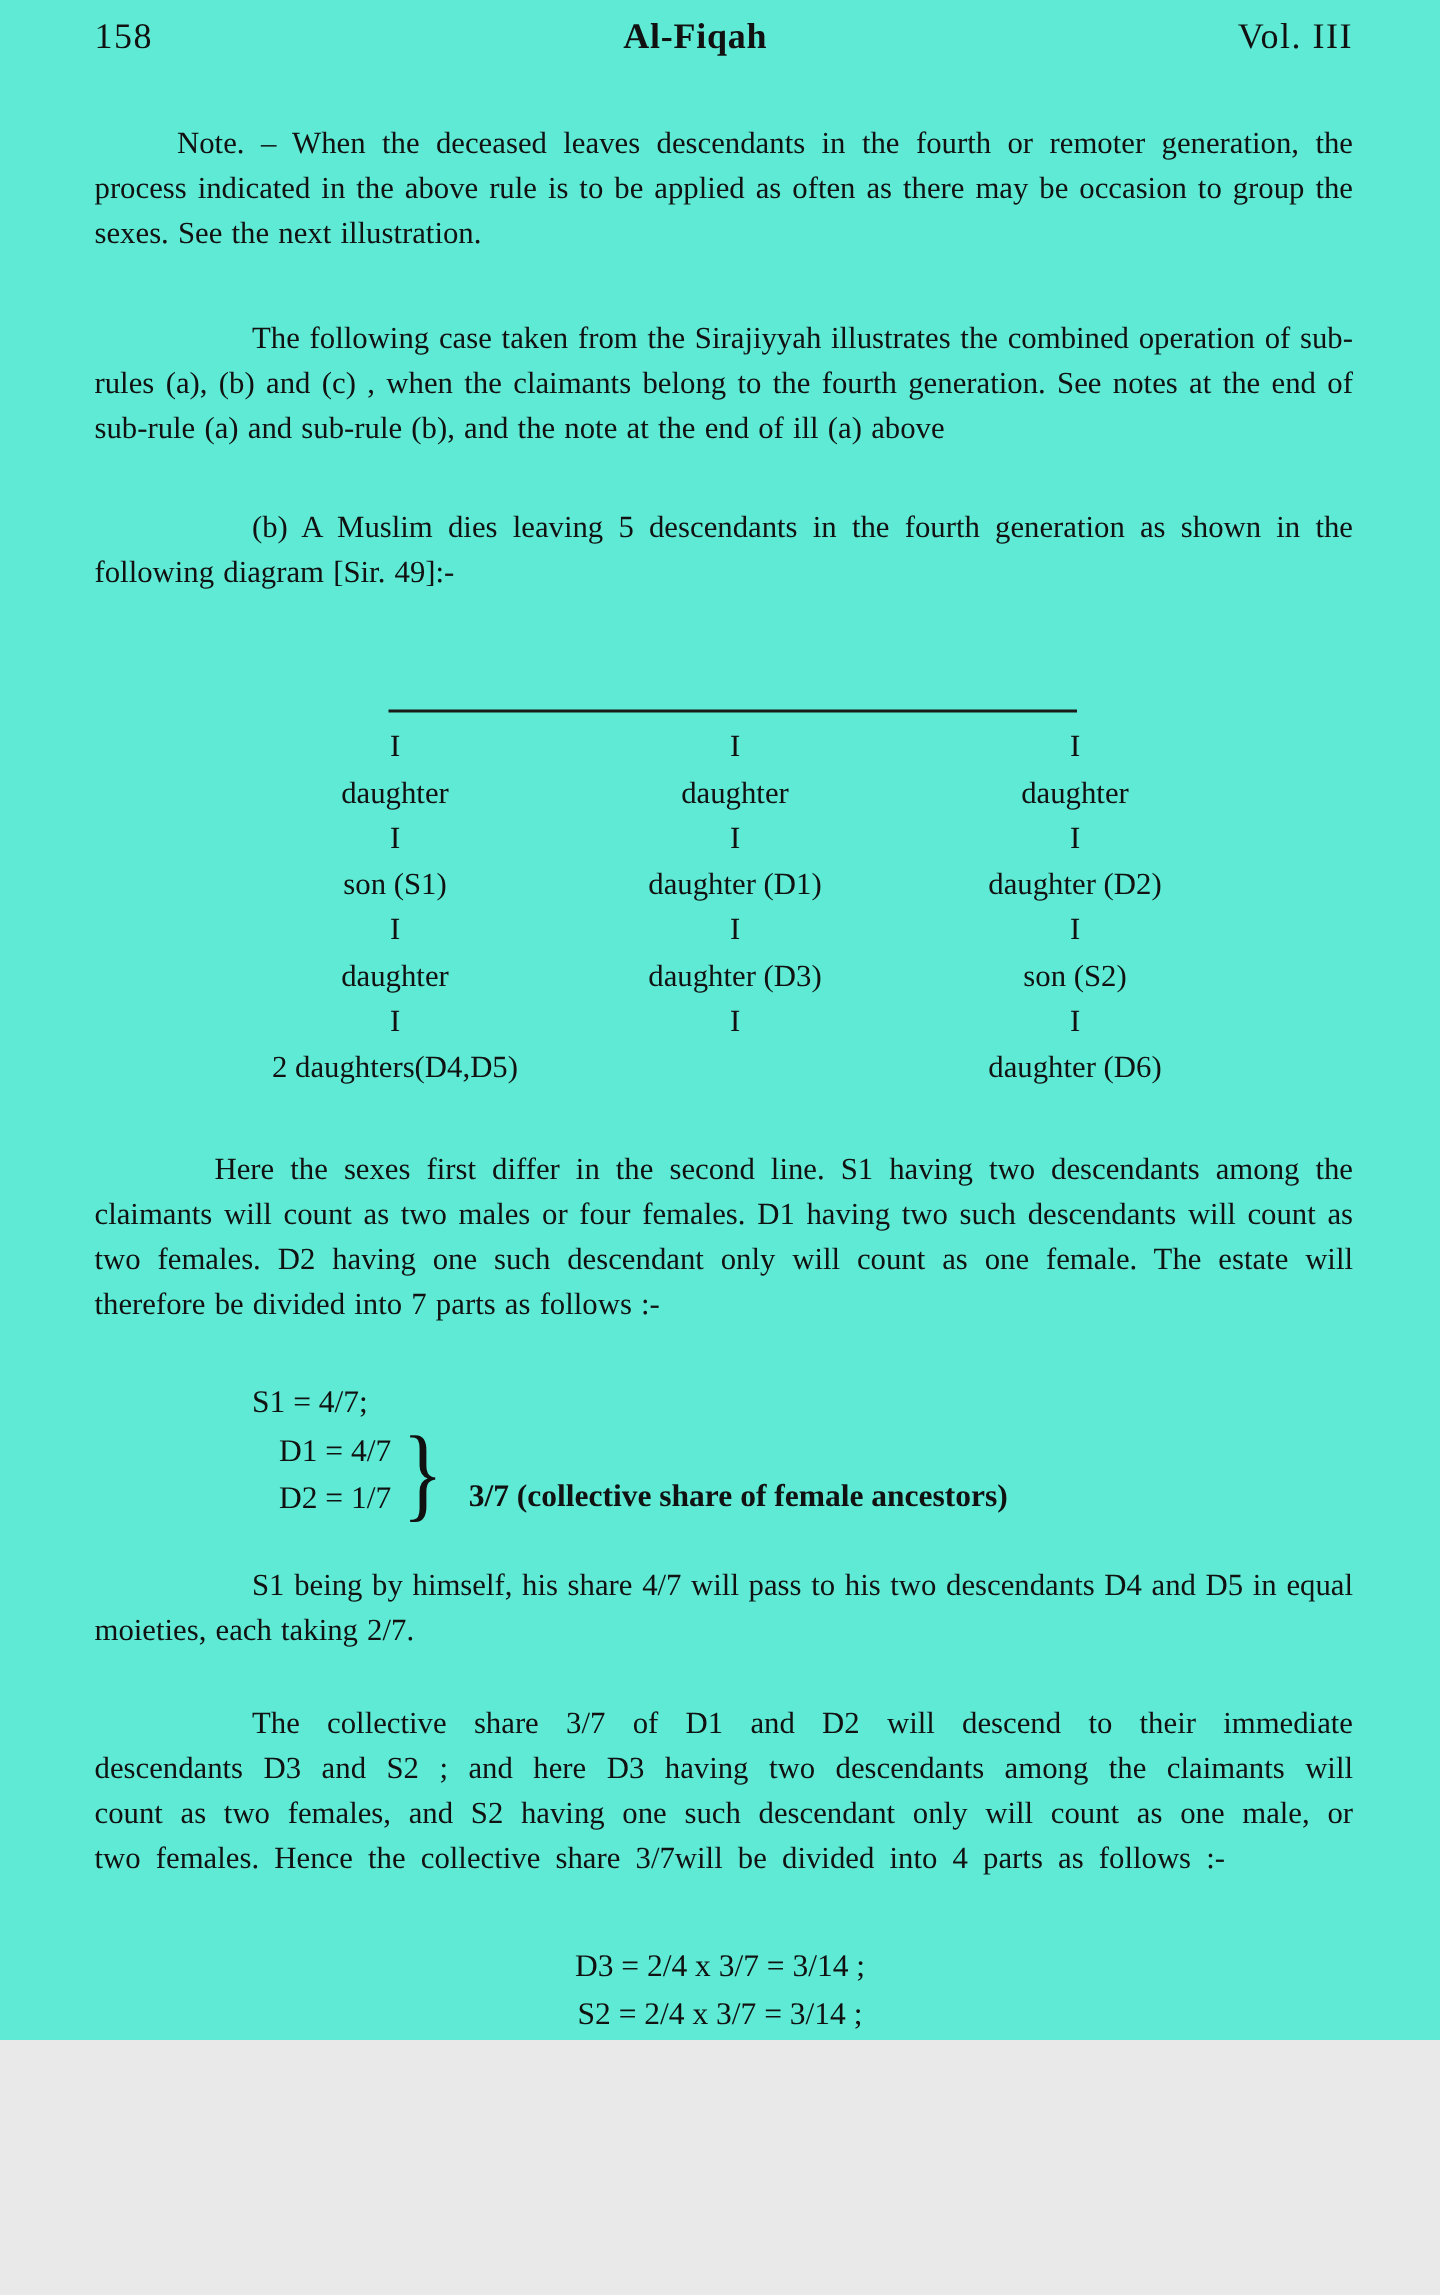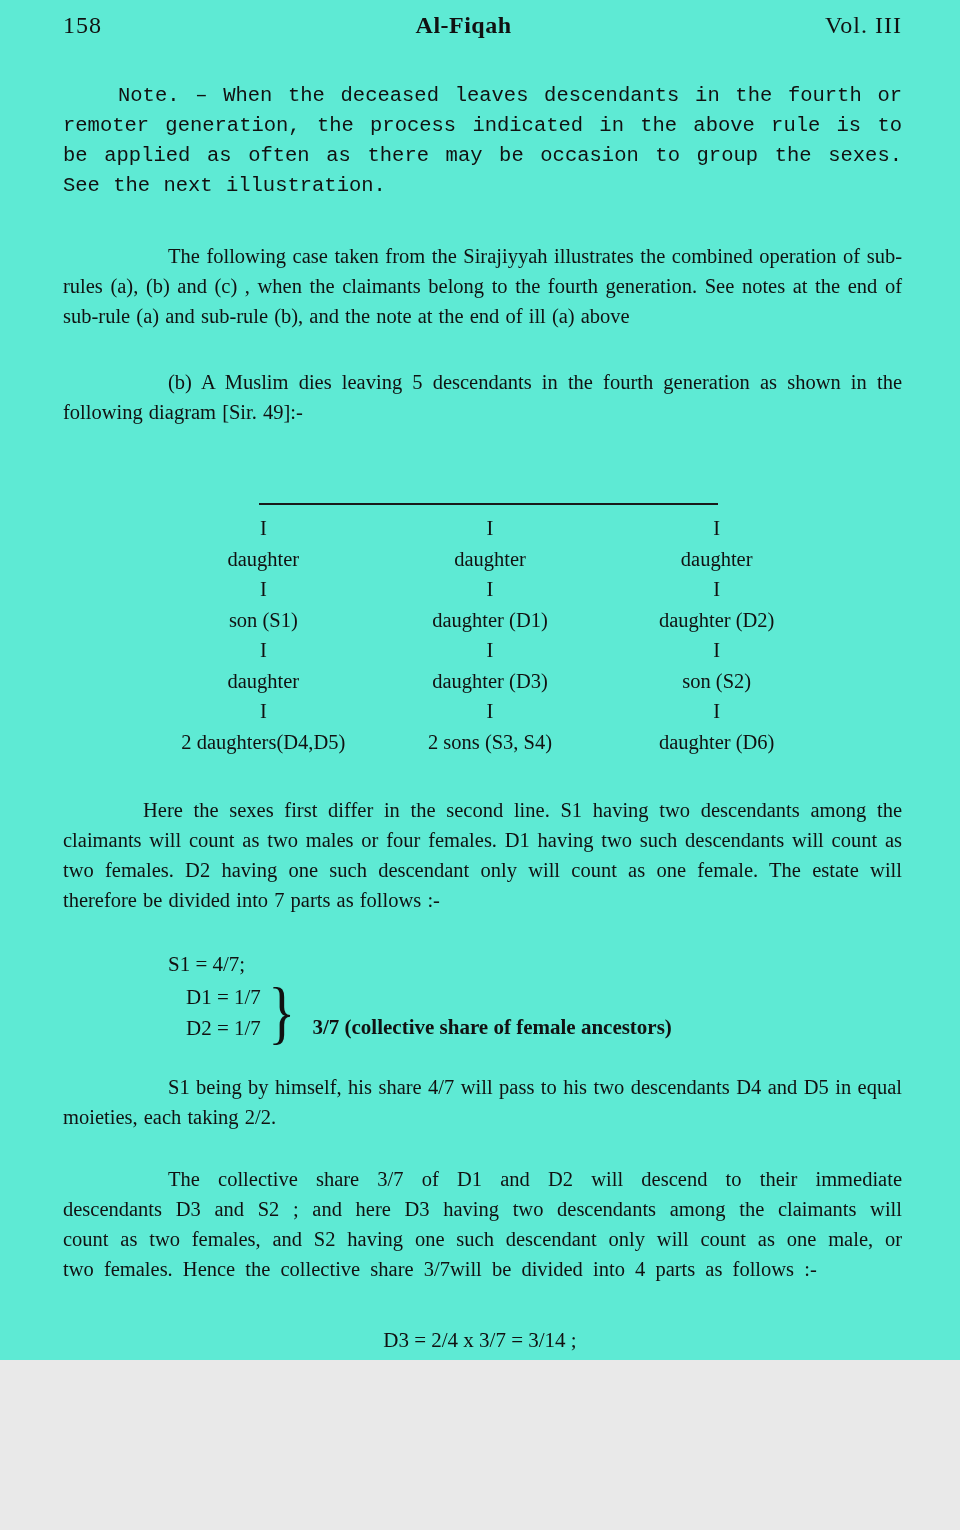--- a/index.html
+++ b/index.html
@@ -30,21 +30,21 @@
   .header .vol { letter-spacing: 1px; }
 
   
   .para {
     font-size: 20.5px;
     line-height: 30px;
     text-align: justify;
     margin: 0 58px 0 63px;
     word-spacing: 1px;
   }
-  .para.note       { margin-top: 42px; text-indent: 55px; font-family: Liberation Mono, monospace; }
+  .para.note       { margin-top: 42px; text-indent: 55px; }
   .para.case-intro { margin-top: 40px; text-indent: 105px; }
   .para.item-b     { margin-top: 36px; text-indent: 105px; }
   .para.analysis   { margin-top: 38px; text-indent: 80px; }
   .para.s1-pass    { margin-top: 28px; text-indent: 105px; }
   .para.collective { margin-top: 32px; text-indent: 105px; word-spacing: 5px; }
 
   
   .diagram {
     position: relative;
     margin: 76px 130px 0 150px;
@@ -130,50 +130,49 @@
         <span class="row">2 daughters(D4,D5)</span>
       </div>
       <div class="diagram-col">
         <span class="row">I</span>
         <span class="row">daughter</span>
         <span class="row">I</span>
         <span class="row">daughter (D1)</span>
         <span class="row">I</span>
         <span class="row">daughter (D3)</span>
         <span class="row">I</span>
-        <span class="row">2 sons (S3, S4)</span>
       </div>
       <div class="diagram-col">
         <span class="row">I</span>
         <span class="row">daughter</span>
         <span class="row">I</span>
         <span class="row">daughter (D2)</span>
         <span class="row">I</span>
         <span class="row">son (S2)</span>
         <span class="row">I</span>
         <span class="row">daughter (D6)</span>
       </div>
     </div>
   </div>
 
   <p class="para analysis">Here the sexes first differ in the second line. S1 having two descendants among the claimants will count as two males or four females. D1 having two such descendants will count as two females. D2 having one such descendant only will count as one female. The estate will therefore be divided into 7 parts as follows :-</p>
 
   <div class="formula-block">
     <div>S1 = 4/7;</div>
     <div class="formula-row-group">
       <div class="formula-left">
-        <div>D1 = 1/7</div>
+        <div>D1 = 4/7</div>
         <div>D2 = 1/7</div>
       </div>
       <span class="brace">}</span>
       <span class="brace-note">3/7  (collective share of female ancestors)</span>
     </div>
   </div>
 
-  <p class="para s1-pass">S1 being by himself, his share 4/7 will pass to his two descendants D4 and D5 in equal moieties, each taking 2/2.</p>
+  <p class="para s1-pass">S1 being by himself, his share 4/7 will pass to his two descendants D4 and D5 in equal moieties, each taking 2/7.</p>
 
   <p class="para collective">The collective share 3/7 of D1 and D2 will descend to their immediate descendants D3 and S2 ;  and here D3 having two descendants among the claimants will count as two females, and S2 having one such descendant only will count as one male, or two females. Hence the collective share 3/7will be divided into 4 parts as follows :-</p>
 
   <div class="formula-center">
     <div>D3 = 2/4 x 3/7 = 3/14 ;</div>
     <div>S2 = 2/4 x 3/7 = 3/14 ;</div>
   </div>
 
 </div>
 

